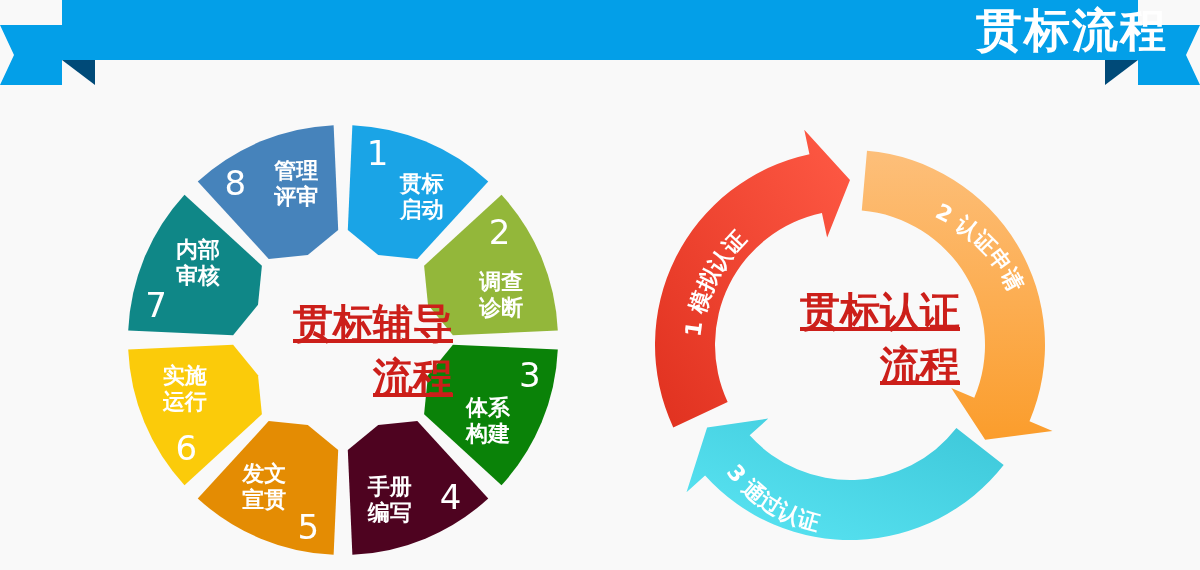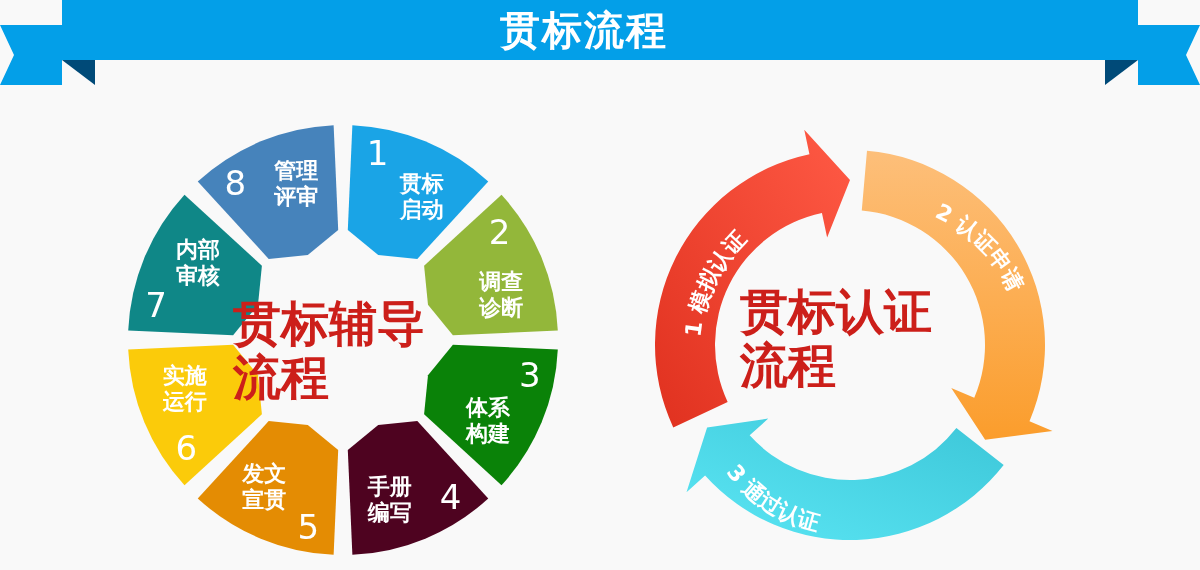--- a/index.html
+++ b/index.html
@@ -1,22 +1,22 @@
 <!DOCTYPE html>
 <html><head>
 <meta charset="utf-8">
 <style>
   html,body{margin:0;padding:0;}
   body{width:1200px;height:570px;background:#f9f9f9;position:relative;overflow:hidden;font-family:"DejaVu Sans","Liberation Sans",sans-serif;}
   .banner{position:absolute;left:0;top:0;width:1200px;height:90px;}
-  .banner-title{position:absolute;left:0;top:0;width:1168px;height:60px;line-height:60px;text-align:center;color:#fff;font-size:40px;font-weight:bold;letter-spacing:2px;}
+  .banner-title{position:absolute;left:0;top:0;width:1168px;height:60px;line-height:60px;text-align:right;color:#fff;font-size:46px;font-weight:bold;letter-spacing:2px;}
   svg text{font-family:"DejaVu Sans","Liberation Sans",sans-serif;}
   .seg-label{font-weight:bold;fill:#fff;font-size:22px;}
   .seg-num{fill:#fff;font-size:34px;}
-  .center-title{position:absolute;text-align:left;color:#cc1f1a;font-weight:bold;font-size:48px;line-height:54px;}
+  .center-title{position:absolute;text-align:right;color:#cc1f1a;font-weight:bold;font-size:40px;line-height:54px;text-decoration:underline;}
 </style>
 </head>
 <body>
 
 <svg class="banner" width="1200" height="90" viewBox="0 0 1200 90">
   <polygon points="0,25 62,25 62,85 0,85 14,55" fill="#039fe8"></polygon>
   <polygon points="62,60 95,60 95,85" fill="#004a78"></polygon>
   <polygon points="1200,25 1138,25 1138,85 1200,85 1186,55" fill="#039fe8"></polygon>
   <polygon points="1138,60 1105,60 1105,85" fill="#004a78"></polygon>
   <rect x="62" y="0" width="1076" height="60" fill="#039fe8"></rect>

